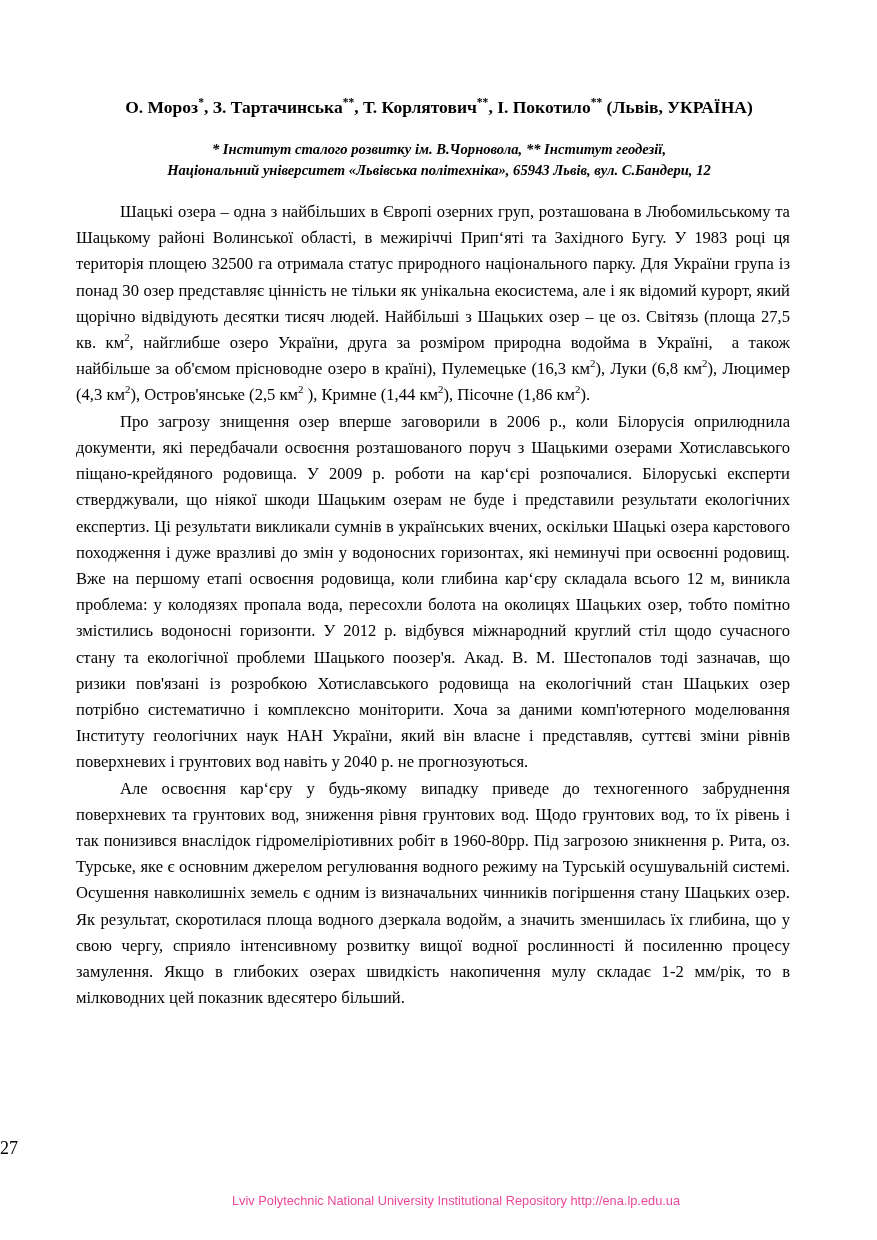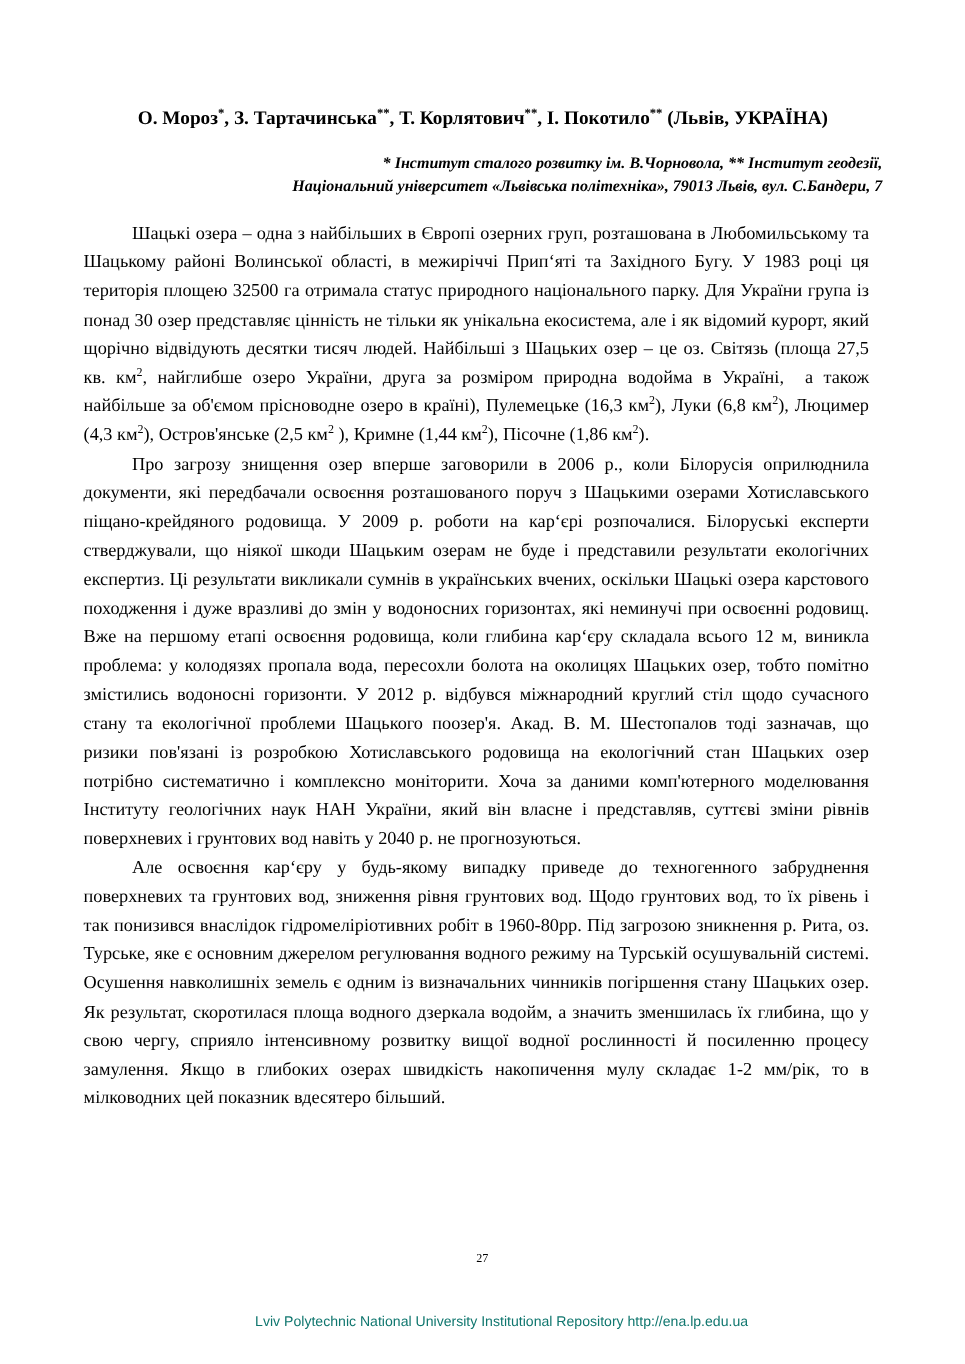--- a/index.html
+++ b/index.html
@@ -40,21 +40,21 @@
     font-weight: bold;
     font-size: 16.5px;
     line-height: 1.42;
     letter-spacing: 0.1px;
     margin-bottom: 6px;
   }
   .title-line {
     display: block;
   }
   .affil {
-    text-align: right;
+    text-align: center;
     font-style: italic;
     font-weight: bold;
     font-size: 14.6px;
     line-height: 1.45;
     margin-top: 2px;
     margin-bottom: 18px;
   }
   .affil-line {
     display: block;
   }
@@ -70,52 +70,52 @@
   sup {
     font-size: 0.66em;
     vertical-align: super;
     line-height: 0;
   }
   .pageno {
     position: absolute;
     left: 0;
     right: 0;
     top: 1138px;
-    text-align: center;
-    font-size: 11px;
+    text-align: left;
+    font-size: 18px;
   }
   .footer-strip {
     position: absolute;
     left: 0;
     right: 0;
     top: 1193px;
     text-align: center;
     font-family: "Liberation Sans", "DejaVu Sans", sans-serif;
     font-size: 12.8px;
-    color: #0f766e;
+    color: #ec4899;
     padding-left: 35px;
   }
 </style>
 </head>
 <body>
 
 <div class="page">
 
   <div class="content">
 
     <div class="authors">
       <b>О. Мороз<sup>*</sup>, З. Тартачинська<sup>**</sup>, Т. Корлятович<sup>**</sup>, І. Покотило<sup>**</sup> (Львів, УКРАЇНА)</b>
     </div>
 
     <div class="title">
     </div>
 
     <div class="affil">
       <span class="affil-line">* Інститут сталого розвитку ім. В.Чорновола, ** Інститут геодезії,</span>
-      <span class="affil-line">Національний університет «Львівська політехніка», 79013 Львів, вул. С.Бандери, 7</span>
+      <span class="affil-line">Національний університет «Львівська політехніка», 65943 Львів, вул. С.Бандери, 12</span>
     </div>
 
     <p class="body-par">
       Шацькі озера – одна з найбільших в Європі озерних груп, розташована в Любомильському та Шацькому районі Волинської області, в межиріччі Прип‘яті та Західного Бугу. У 1983 році ця територія площею 32500 га отримала статус природного національного парку. Для України група із понад 30 озер представляє цінність не тільки як унікальна екосистема, але і як відомий курорт, який щорічно відвідують десятки тисяч людей. Найбільші з Шацьких озер – це оз. Світязь (площа 27,5 кв. км<sup>2</sup>, найглибше озеро України, друга за розміром природна водойма в Україні,&nbsp; а також найбільше за об'ємом прісноводне озеро в країні), Пулемецьке (16,3 км<sup>2</sup>), Луки (6,8 км<sup>2</sup>), Люцимер (4,3 км<sup>2</sup>), Остров'янське (2,5 км<sup>2</sup> ), Кримне (1,44 км<sup>2</sup>), Пісочне (1,86 км<sup>2</sup>).
     </p>
 
     <p class="body-par">
       Про загрозу знищення озер вперше заговорили в 2006 р., коли Білорусія оприлюднила документи, які передбачали освоєння розташованого поруч з Шацькими озерами Хотиславського піщано-крейдяного родовища. У 2009 р. роботи на кар‘єрі розпочалися. Білоруські експерти стверджували, що ніякої шкоди Шацьким озерам не буде і представили результати екологічних експертиз. Ці результати викликали сумнів в українських вчених, оскільки Шацькі озера карстового походження і дуже вразливі до змін у водоносних горизонтах, які неминучі при освоєнні родовищ. Вже на першому етапі освоєння родовища, коли глибина кар‘єру складала всього 12 м, виникла проблема: у колодязях пропала вода, пересохли болота на околицях Шацьких озер, тобто помітно змістились водоносні горизонти. У 2012 р. відбувся міжнародний круглий стіл щодо сучасного стану та екологічної проблеми Шацького поозер'я. Акад. В. М. Шестопалов тоді зазначав, що ризики пов'язані із розробкою Хотиславського родовища на екологічний стан Шацьких озер потрібно систематично і комплексно моніторити. Хоча за даними комп'ютерного моделювання Інституту геологічних наук НАН України, який він власне і представляв, суттєві зміни рівнів поверхневих і грунтових вод навіть у 2040 р. не прогнозуються.
     </p>
 

